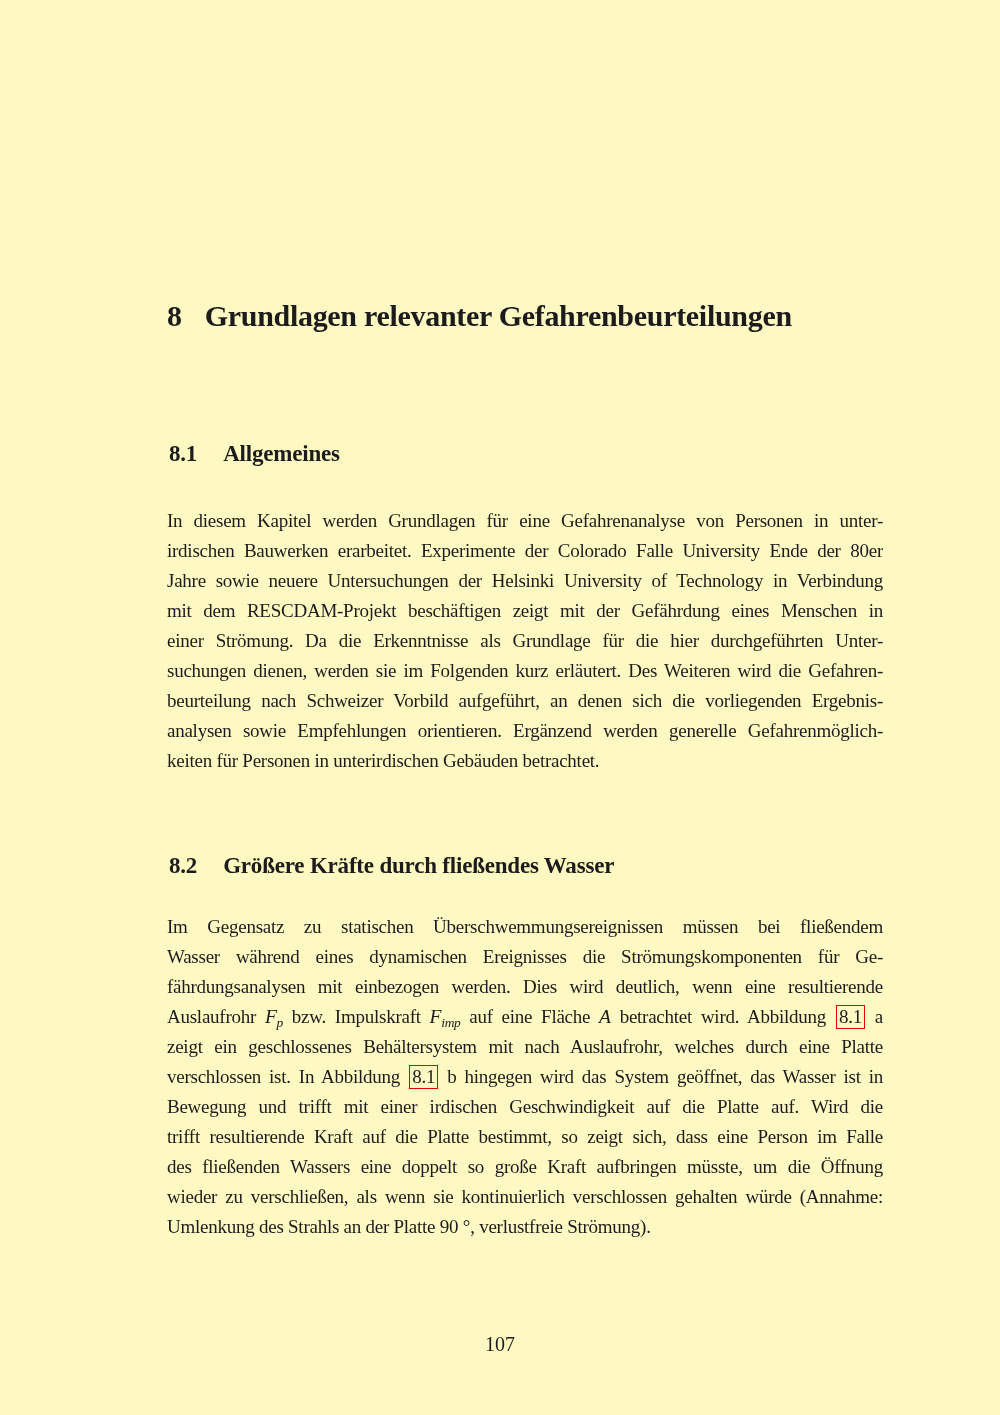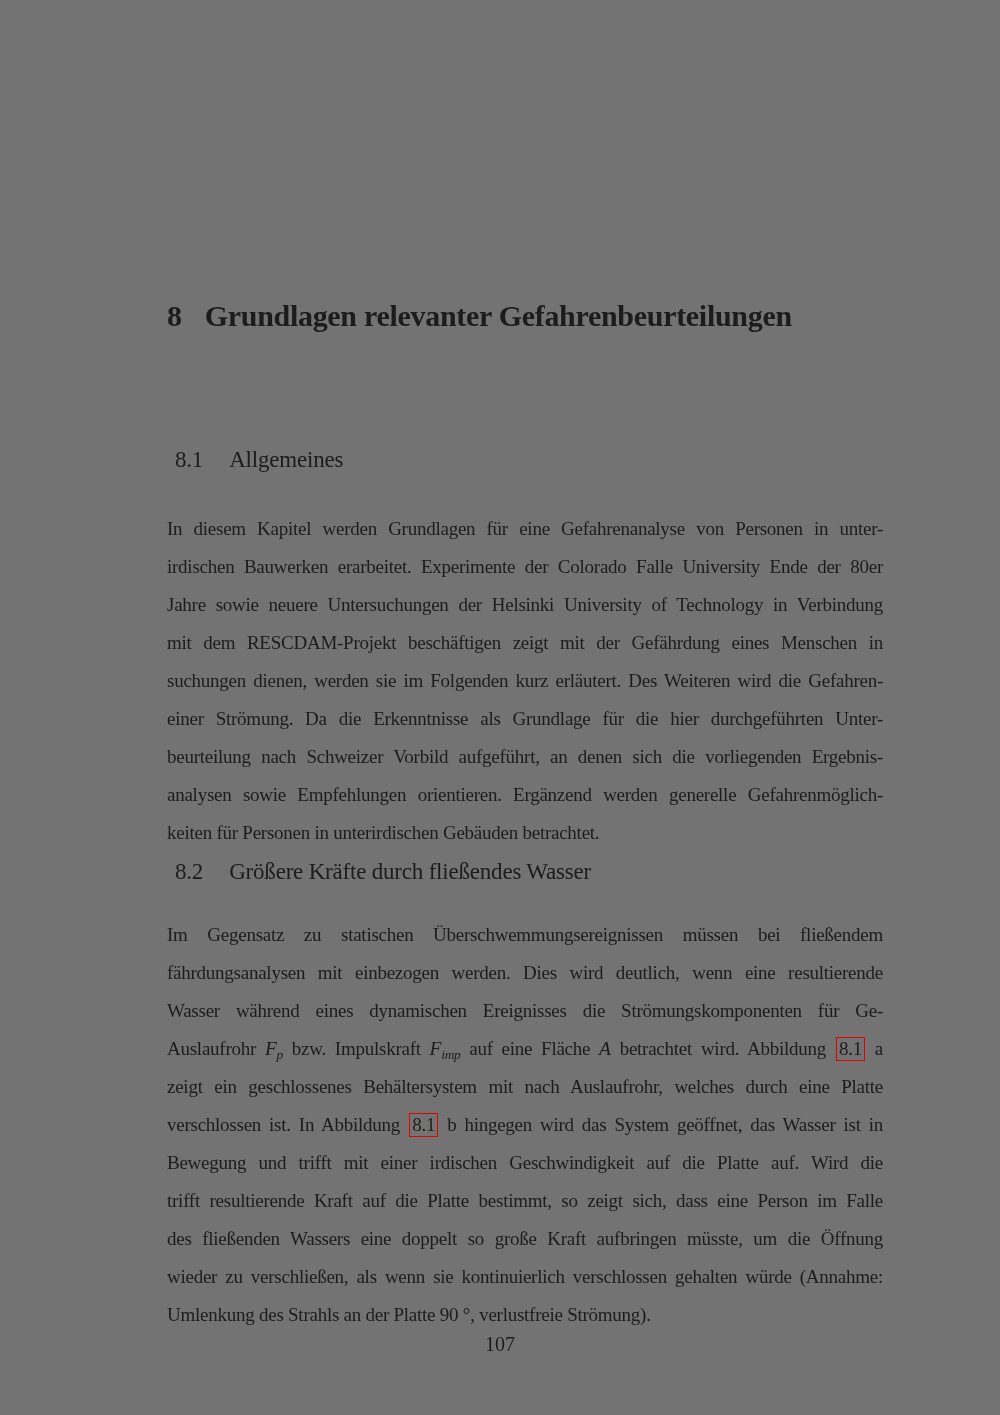--- a/index.html
+++ b/index.html
@@ -4,21 +4,21 @@
 <style>
   html, body {
     margin: 0;
     padding: 0;
     background: #ffffff;
   }
   .page {
     position: relative;
     width: 1000px;
     height: 1415px;
-    background: #737373;
+    background: #fef9c3;
     font-family: "Liberation Serif", "DejaVu Serif", serif;
     color: #1c1c1c;
     overflow: hidden;
   }
   .chapter {
     position: absolute;
     left: 167px;
     top: 299px;
     margin: 0;
     font-size: 30px;
@@ -26,23 +26,23 @@
     letter-spacing: -0.3px;
     white-space: nowrap;
   }
   .chap-num {
     display: inline-block;
     margin-right: 23px;
   }
   .section {
     position: absolute;
     left: 167px;
-    margin: 8px;
+    margin: 2px;
     font-size: 23px;
-    font-weight: normal;
+    font-weight: bold;
     letter-spacing: -0.2px;
     white-space: nowrap;
   }
   #sec-81 { top: 439px; }
   #sec-82 { top: 851px; }
   .sec-num {
     display: inline-block;
     margin-right: 26px;
   }
   .para {
@@ -53,21 +53,20 @@
     letter-spacing: -0.25px;
   }
   #para-1 { top: 506px; }
   #para-2 { top: 912px; }
   .tline {
     height: 30px;
     line-height: 30px;
     text-align: justify;
     text-align-last: justify;
     overflow: hidden;
-    margin-top: 8px;
   }
   .tline.last {
     text-align-last: left;
   }
   .mathit {
     font-style: italic;
     font-size: 19.5px;
   }
   .mathsub {
     font-style: italic;
@@ -101,35 +100,35 @@
 
   <h2 class="section" id="sec-81">
     <span class="sec-num">8.1</span><span>Allgemeines</span>
   </h2>
 
   <div class="para" id="para-1">
       <div class="tline"><span>In diesem Kapitel werden Grundlagen für eine Gefahrenanalyse von Personen in unter-</span></div>
       <div class="tline"><span>irdischen Bauwerken erarbeitet. Experimente der Colorado Falle University Ende der 80er</span></div>
       <div class="tline"><span>Jahre sowie neuere Untersuchungen der Helsinki University of Technology in Verbindung</span></div>
       <div class="tline"><span>mit dem RESCDAM-Projekt beschäftigen zeigt mit der Gefährdung eines Menschen in</span></div>
+      <div class="tline"><span>einer Strömung. Da die Erkenntnisse als Grundlage für die hier durchgeführten Unter-</span></div>
       <div class="tline"><span>suchungen dienen, werden sie im Folgenden kurz erläutert. Des Weiteren wird die Gefahren-</span></div>
-      <div class="tline"><span>einer Strömung. Da die Erkenntnisse als Grundlage für die hier durchgeführten Unter-</span></div>
       <div class="tline"><span>beurteilung nach Schweizer Vorbild aufgeführt, an denen sich die vorliegenden Ergebnis-</span></div>
       <div class="tline"><span>analysen sowie Empfehlungen orientieren. Ergänzend werden generelle Gefahrenmöglich-</span></div>
       <div class="tline last"><span>keiten für Personen in unterirdischen Gebäuden betrachtet.</span></div>
     </div>
 
   <h2 class="section" id="sec-82">
     <span class="sec-num">8.2</span><span>Größere Kräfte durch fließendes Wasser</span>
   </h2>
 
   <div class="para" id="para-2">
       <div class="tline"><span>Im Gegensatz zu statischen Überschwemmungsereignissen müssen bei fließendem</span></div>
+      <div class="tline"><span>Wasser während eines dynamischen Ereignisses die Strömungskomponenten für Ge-</span></div>
       <div class="tline"><span>fährdungsanalysen mit einbezogen werden. Dies wird deutlich, wenn eine resultierende</span></div>
-      <div class="tline"><span>Wasser während eines dynamischen Ereignisses die Strömungskomponenten für Ge-</span></div>
       <div class="tline"><span>Auslaufrohr </span><span class="mathit">F</span><span class="mathsub">p</span><span> bzw. Impulskraft </span><span class="mathit">F</span><span class="mathsub">imp</span><span> auf eine Fläche </span><span class="mathit">A</span><span> betrachtet wird. Abbildung </span><span class="figref">8.1</span><span> a</span></div>
       <div class="tline"><span>zeigt ein geschlossenes Behältersystem mit nach Auslaufrohr, welches durch eine Platte</span></div>
       <div class="tline"><span>verschlossen ist. In Abbildung </span><span class="figref">8.1</span><span> b hingegen wird das System geöffnet, das Wasser ist in</span></div>
       <div class="tline"><span>Bewegung und trifft mit einer irdischen Geschwindigkeit auf die Platte auf. Wird die</span></div>
       <div class="tline"><span>trifft resultierende Kraft auf die Platte bestimmt, so zeigt sich, dass eine Person im Falle</span></div>
       <div class="tline"><span>des fließenden Wassers eine doppelt so große Kraft aufbringen müsste, um die Öffnung</span></div>
       <div class="tline"><span>wieder zu verschließen, als wenn sie kontinuierlich verschlossen gehalten würde (Annahme:</span></div>
       <div class="tline last"><span>Umlenkung des Strahls an der Platte 90 °, verlustfreie Strömung).</span></div>
     </div>
 

